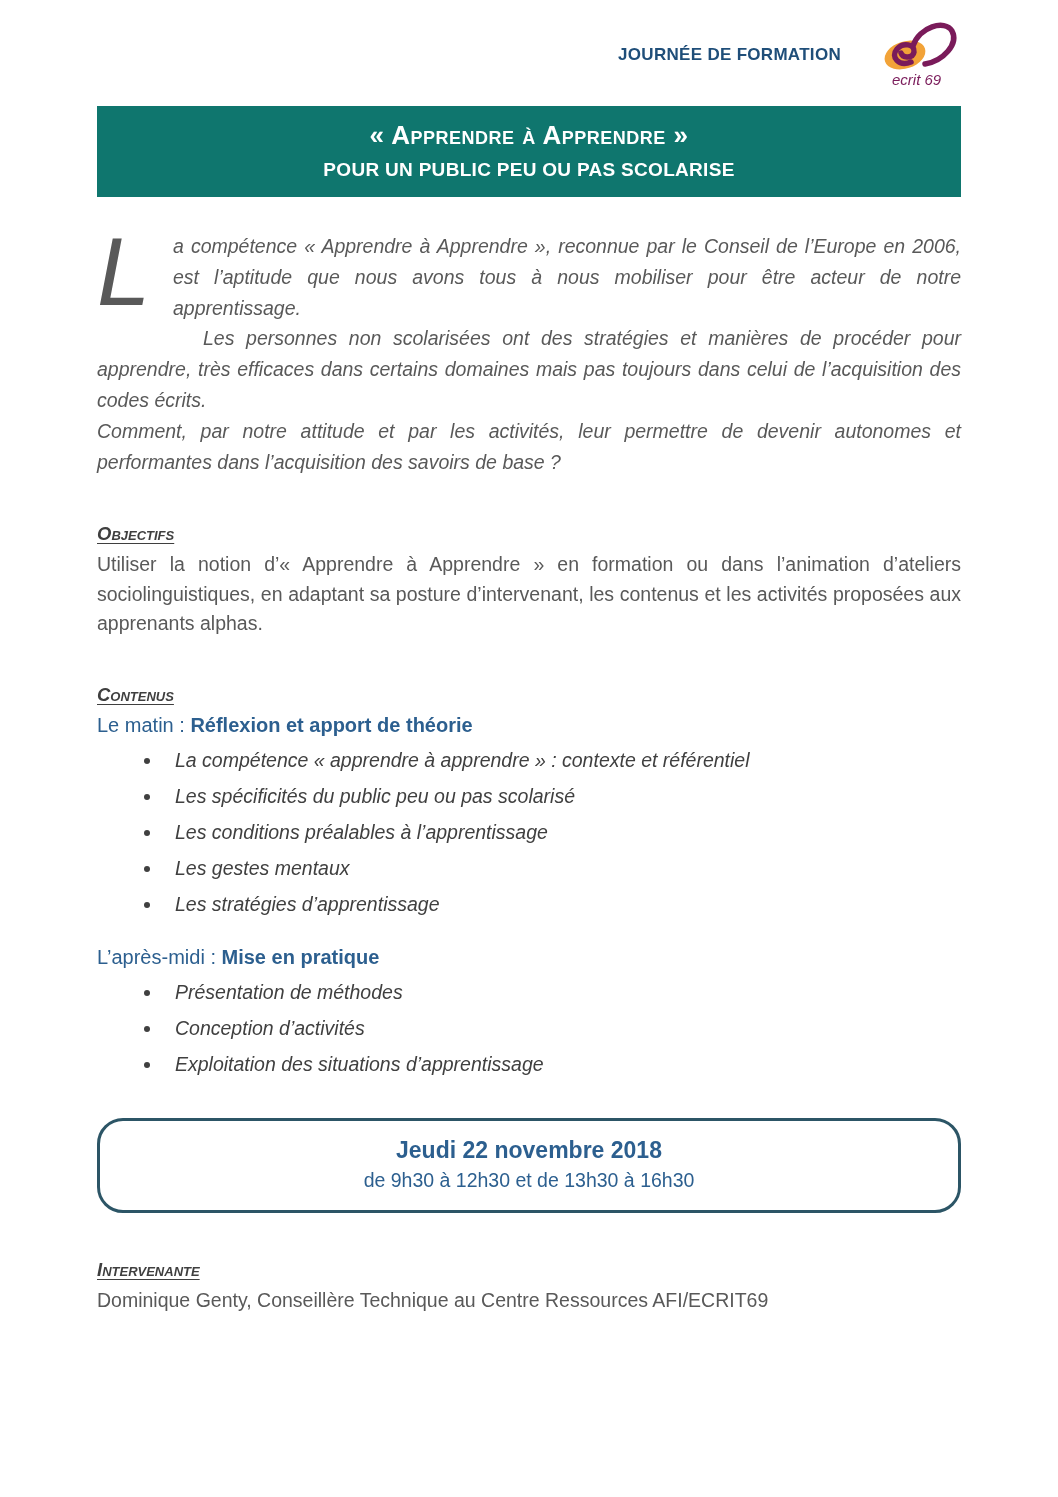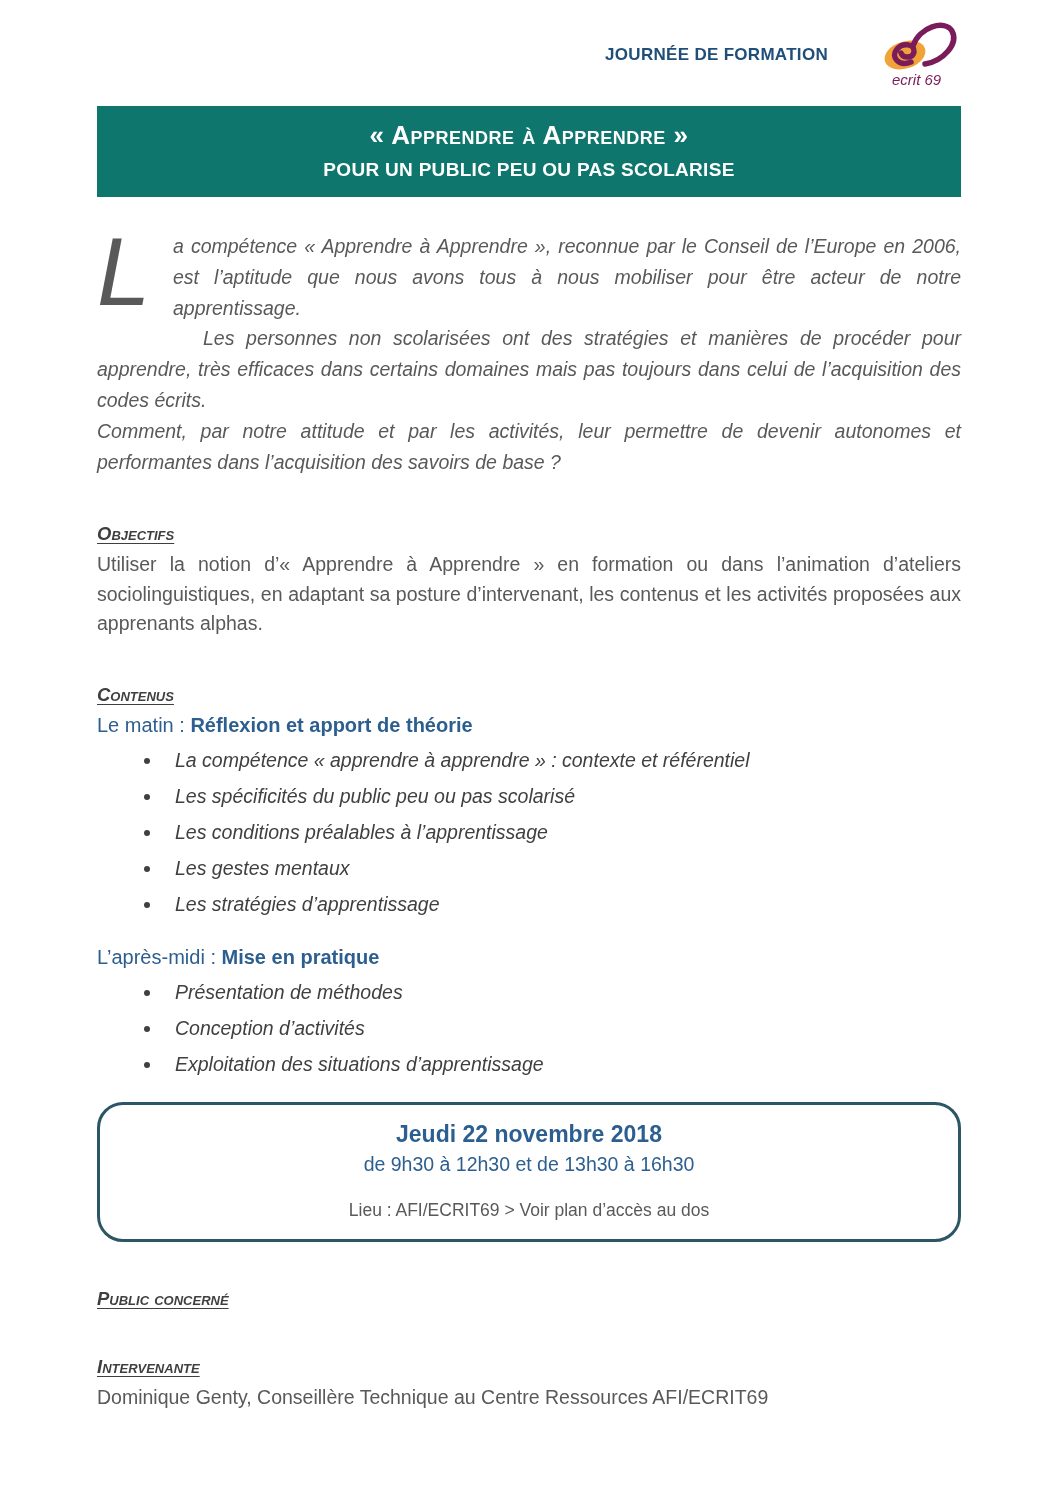--- a/index.html
+++ b/index.html
@@ -12,21 +12,21 @@
     font-family: "Liberation Sans", sans-serif;
     position: relative;
     overflow: hidden;
     padding: 14px 97px 0 97px;
   }
   
   .header {
     display: flex;
     justify-content: flex-end;
     align-items: center;
-    gap: 47px;
+    gap: 34px;
     height: 82px;
     text-align: center;
   }
   .kicker {
     color: #1F4E79;
     font-weight: bold;
     font-size: 17px;
     letter-spacing: 0.3px;
   }
   .logo { width: 86px; height: 80px; flex: 0 0 auto; }
@@ -104,21 +104,21 @@
   }
   ul.bullets li {
     font-style: italic;
     color: #404040;
     font-size: 19.5px;
     margin-bottom: 13px;
     padding-left: 12px;
   }
   
   .date-box {
-    margin: 26px auto 0 auto;
+    margin: 42px auto 0 auto;
     border: 3px solid #2C5566;
     border-radius: 26px;
     text-align: center;
     padding: 16px 12px 18px 12px;
   }
   .date-line1 { color: #2C5F8F; font-weight: bold; font-size: 23px; }
   .date-line2 { color: #2C5F8F; font-size: 19.5px; margin-top: 5px; }
   .date-line3 { color: #595959; font-size: 17.5px; margin-top: 24px; }
 </style>
 </head>
@@ -167,21 +167,19 @@
   </div>
   <ul class="bullets">
     <li>Présentation de méthodes</li>
     <li>Conception d’activités</li>
     <li>Exploitation des situations d’apprentissage</li>
   </ul>
 
   <div class="date-box">
     <div class="date-line1">Jeudi 22 novembre 2018</div>
     <div class="date-line2">de 9h30 à 12h30 et de 13h30 à 16h30</div>
-    <div class="date-line3">Lieu : AFI/ECRIT69 &gt; Voir plan d’accès au dos</div>
   </div>
 
-  <div class="sec-heading">Public concerné</div>
 
   <div class="sec-heading">Intervenante</div>
   <div class="sec-body nojustify">Dominique Genty, Conseillère Technique au Centre Ressources AFI/ECRIT69</div>
 
 </div>
 
 </body></html>

